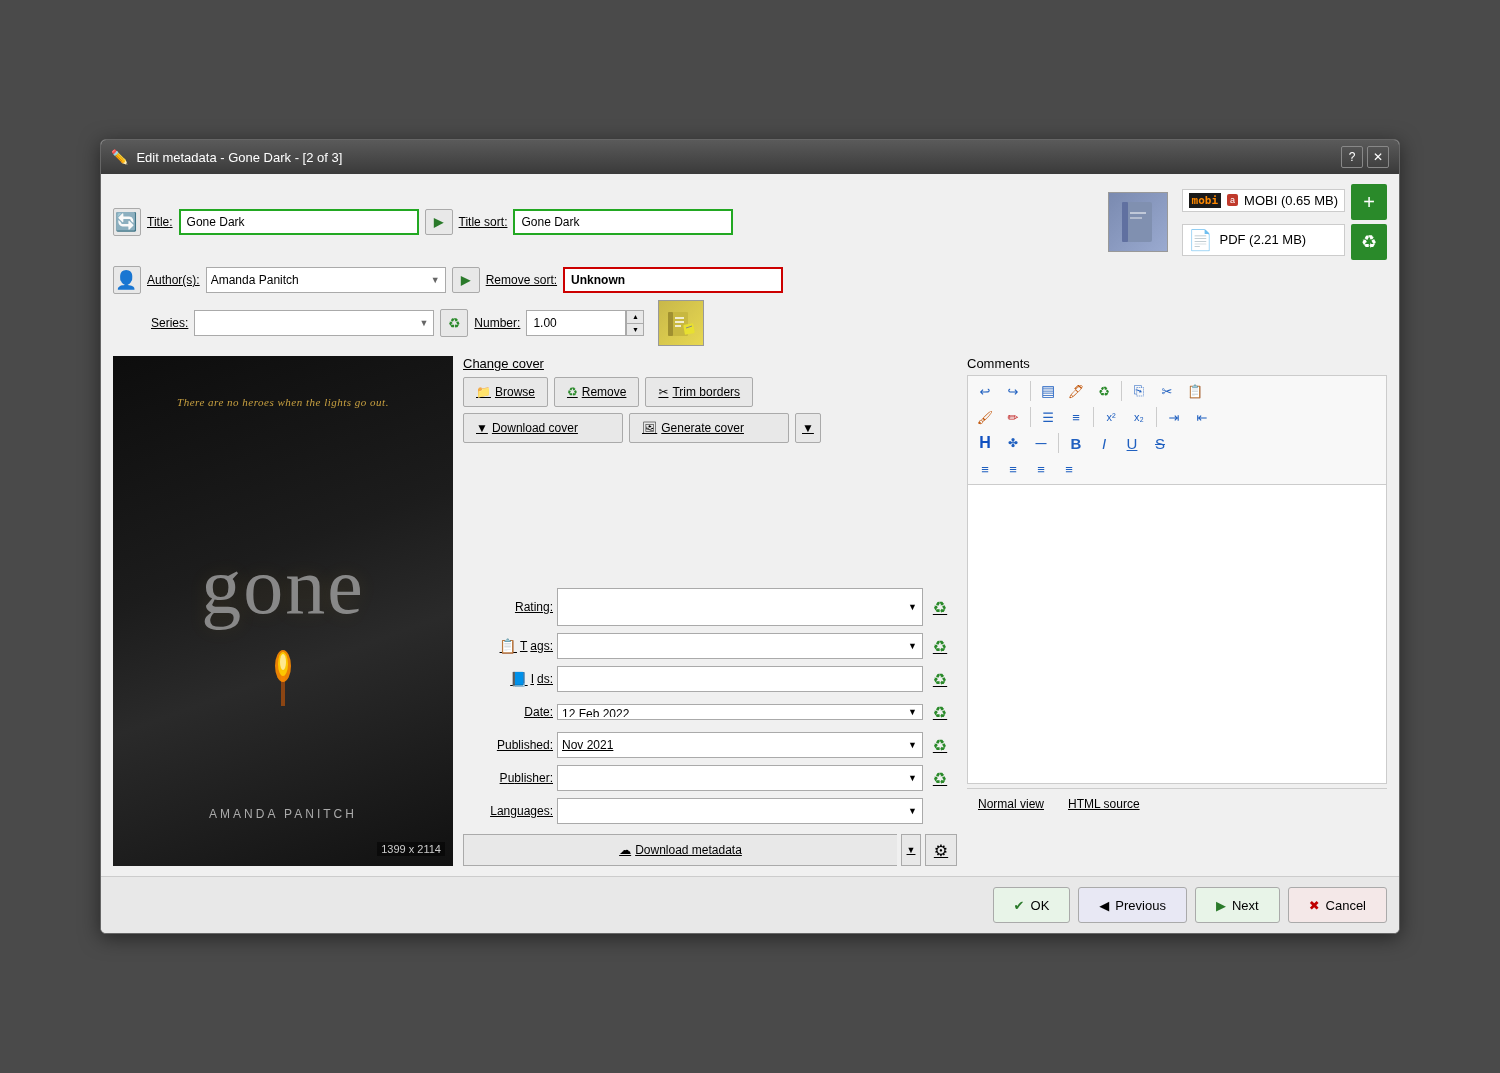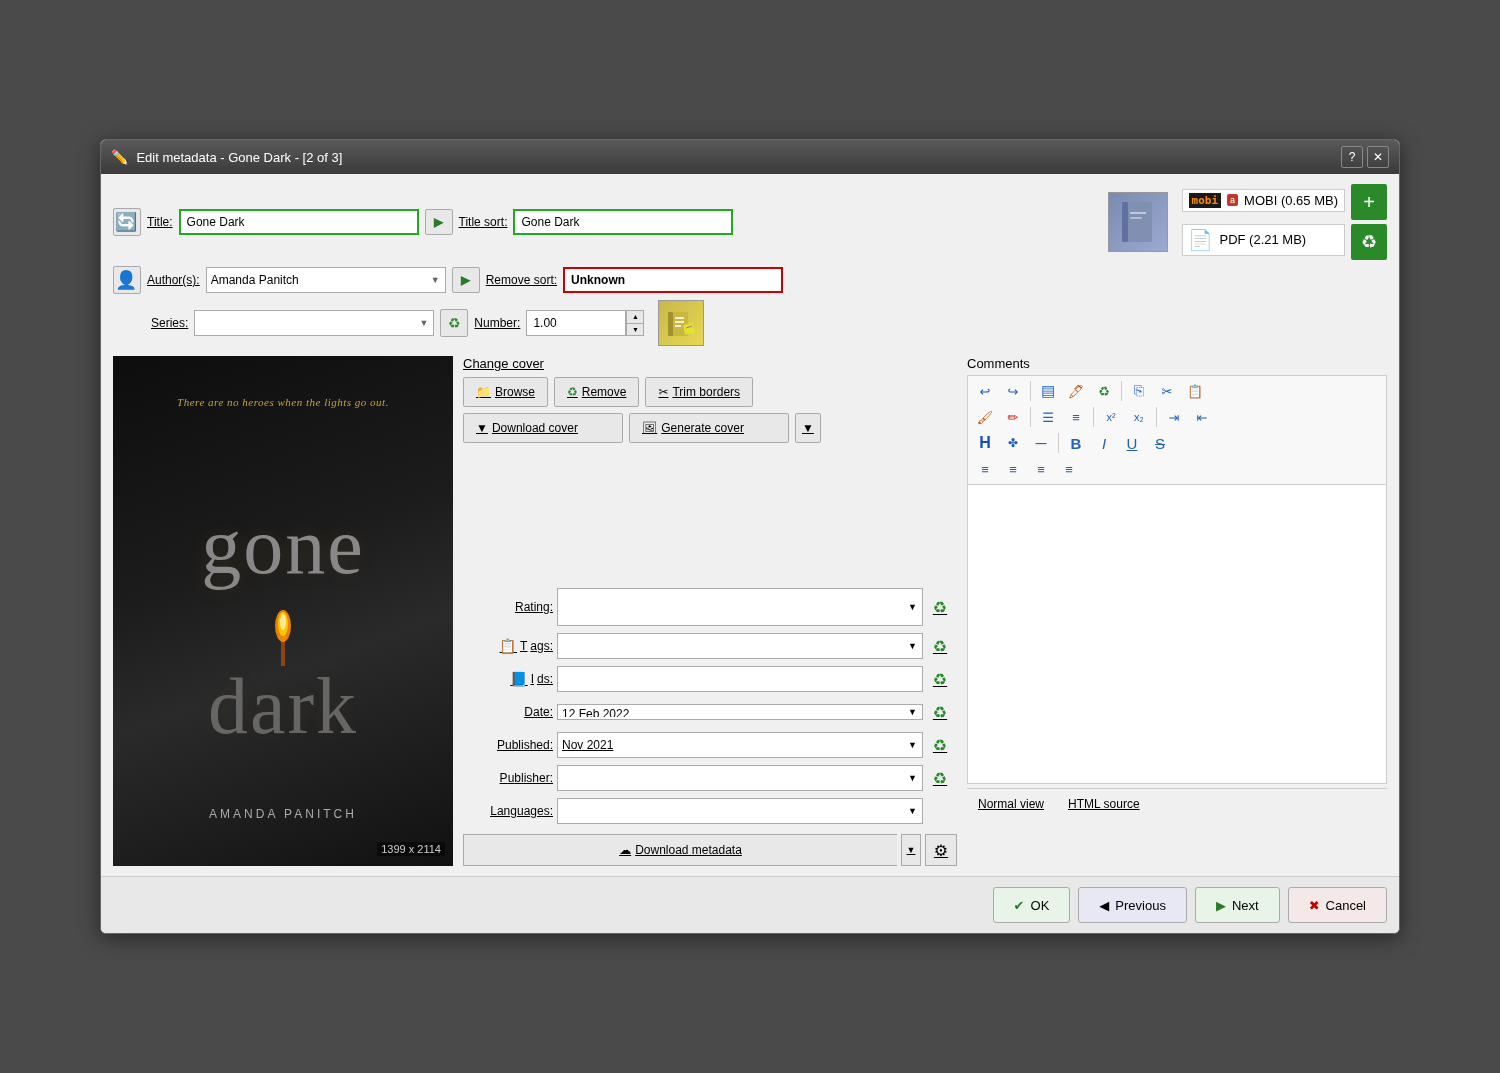--- a/index.html
+++ b/index.html
@@ -564,21 +564,20 @@
             <div class="cover-title-gone">gone</div>
 
             <svg class="flame-svg" viewBox="0 0 30 80">
 
               <rect x="13" y="45" width="4" height="35" fill="#8B4513"></rect>
 
               <ellipse cx="15" cy="40" rx="8" ry="16" fill="#ff8c00" opacity="0.9"></ellipse>
               <ellipse cx="15" cy="38" rx="5" ry="12" fill="#ffd700" opacity="0.8"></ellipse>
               <ellipse cx="15" cy="36" rx="3" ry="8" fill="#fff7cc" opacity="0.7"></ellipse>
             </svg>
-            <div class="cover-title-dark">dark</div>
             <div class="cover-author">AMANDA PANITCH</div>
             <div class="cover-dimensions">1399 x 2114</div>
           </div>
         </div>
       </div>
 
       <div style="flex:1; display:flex; flex-direction:column;text-decoration:underline;">
         <div class="change-cover-section">
           <div class="change-cover-label">Change cover</div>
           <div class="cover-btns-row1">

